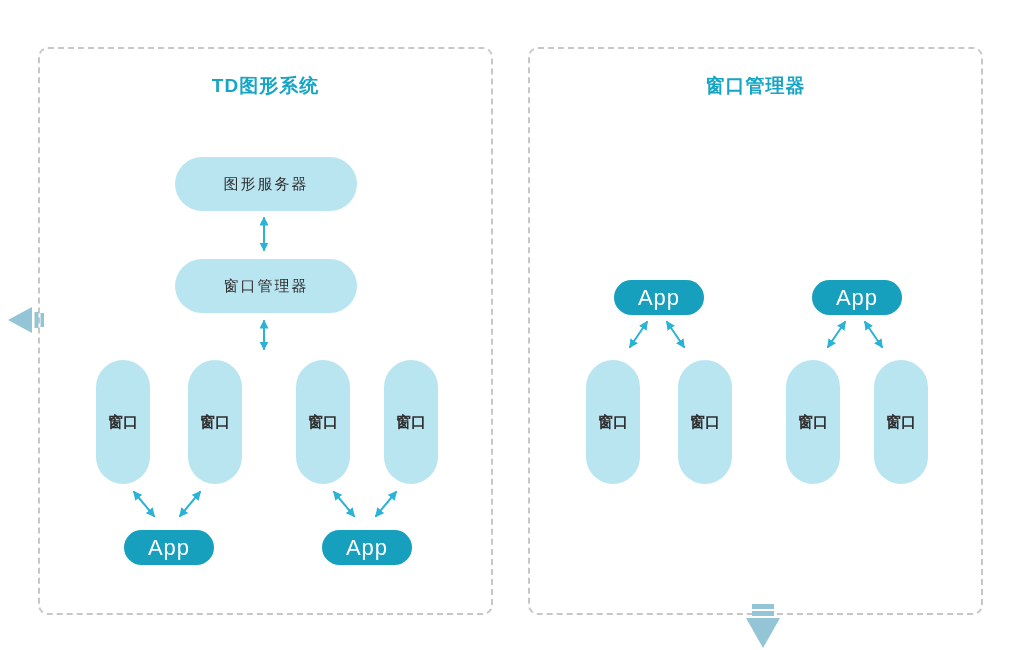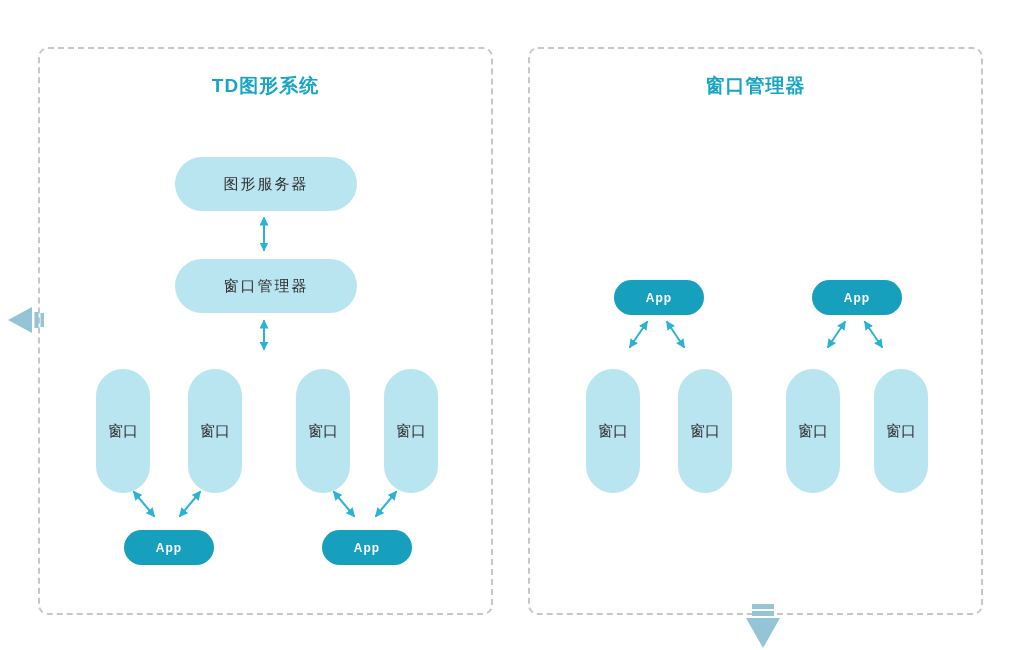--- a/index.html
+++ b/index.html
@@ -41,33 +41,33 @@
     align-items: center;
     justify-content: center;
     font-size: 15px;
     letter-spacing: 2px;
     color: #2f2f2f;
     font-weight: 500;
   }
   .pill.wide   { left: 135px; width: 182px; height: 54px; }
   .pill.server { top: 108px; }
   .pill.manager{ top: 210px; }
-  .pill.window { top: 320px; width: 54px; height: 124px; font-weight: 400; letter-spacing: 0; }
+  .pill.window { top: 311px; width: 54px; height: 124px; font-weight: 700; letter-spacing: 0; }
   .pill.w1 { left: 56px; }
   .pill.w2 { left: 148px; }
   .pill.w3 { left: 256px; }
   .pill.w4 { left: 344px; }
   .pill.app {
     width: 90px; height: 35px;
     background: #179fbe;
     border-radius: 18px;
     color: #ffffff;
-    font-size: 12px;
+    font-size: 22px;
     letter-spacing: 1px;
-    font-weight: 700;
+    font-weight: 400;
   }
   .panel.left  .pill.app { top: 481px; }
   .panel.right .pill.app { top: 231px; }
   .pill.app.a1 { left: 84px; }
   .pill.app.a2 { left: 282px; }
   .overlay {
     position: absolute;
     left: 0; top: 0;
     width: 1028px; height: 650px;
     pointer-events: none;

